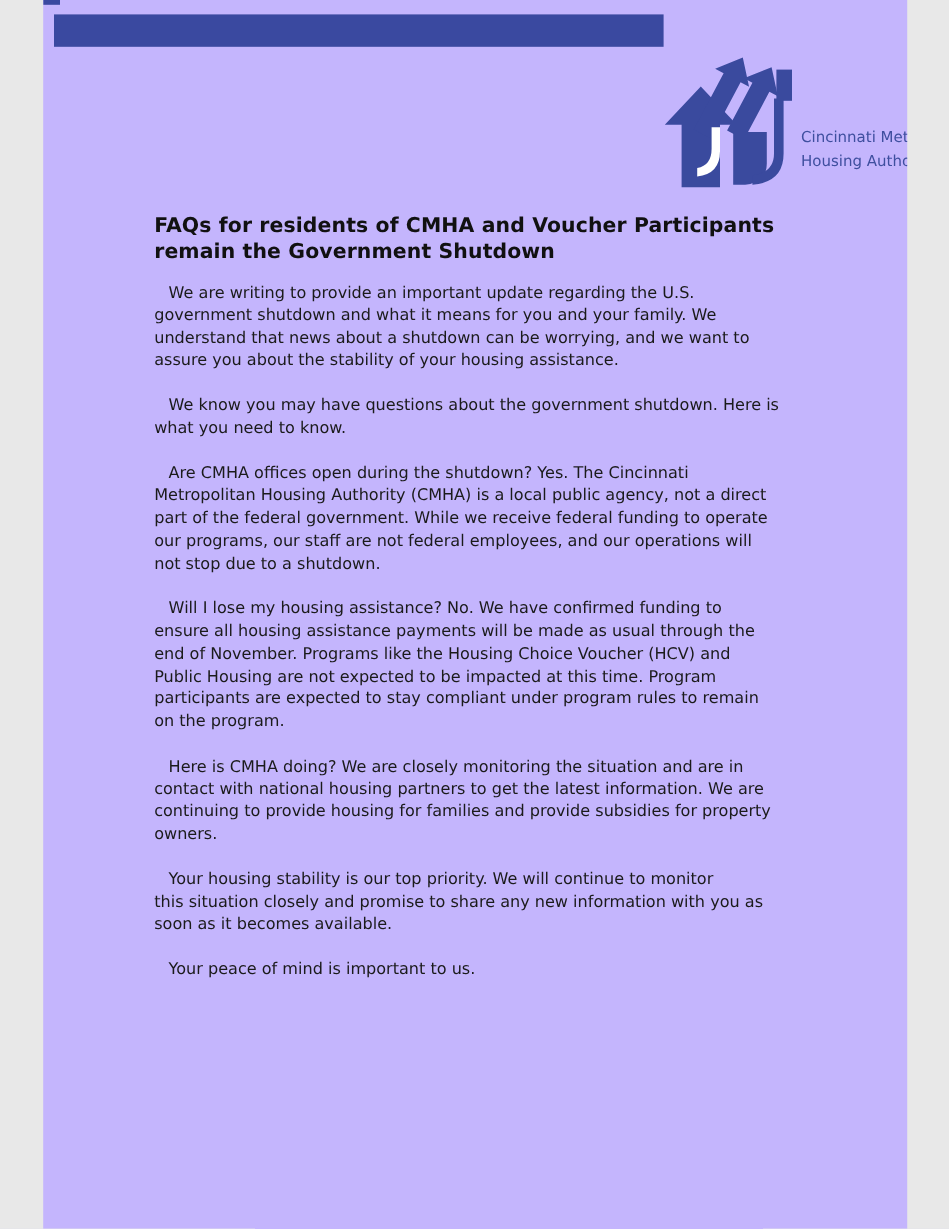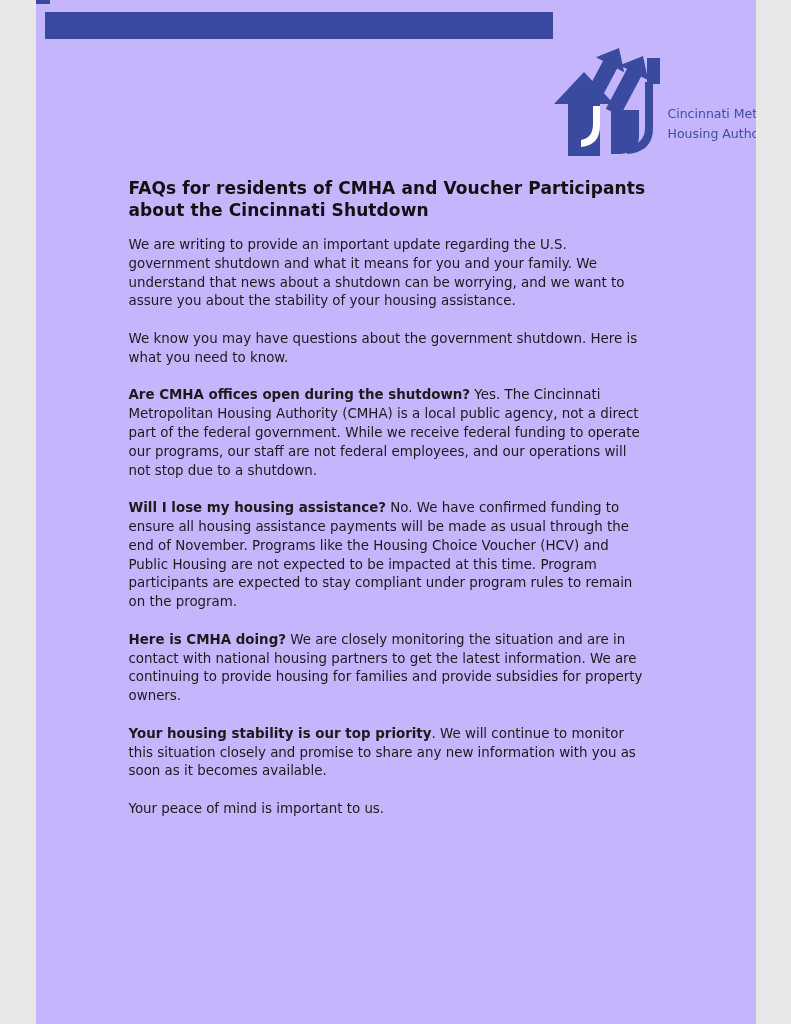--- a/index.html
+++ b/index.html
@@ -43,21 +43,21 @@
     color: #111111;
     letter-spacing: 0.1px;
   }
   .doc-title .tline { display: block; white-space: nowrap; }
   .para {
     margin: 0 0 18.8px 0;
     font-size: 13.4px;
     line-height: 18.8px;
     white-space: pre-line;
   }
-  .para .lead { font-weight: bold; }
+  .para .lead { font-weight: normal; margin-left: 12px; }
 </style>
 </head>
 <body>
 
 <div class="page">
 
   <div class="corner-speck"></div>
   <div class="top-bar"></div>
 
   <div class="logo-wrap">
@@ -85,21 +85,21 @@
     </svg>
     <div class="logo-wordmark">
       <div>Cincinnati Metropolitan</div>
       <div>Housing Authority</div>
     </div>
   </div>
 
   <div class="content">
     <h1 class="doc-title">
       <span class="tline">FAQs for residents of CMHA and Voucher Participants</span>
-      <span class="tline">about the Cincinnati Shutdown</span>
+      <span class="tline">remain the Government Shutdown</span>
     </h1>
 
     <p class="para"><span class="lead"></span><span>We are writing to provide an important update regarding the U.S.
 government shutdown and what it means for you and your family. We
 understand that news about a shutdown can be worrying, and we want to
 assure you about the stability of your housing assistance.</span></p>
 
     <p class="para"><span class="lead"></span><span>We know you may have questions about the government shutdown. Here is
 what you need to know.</span></p>
 

